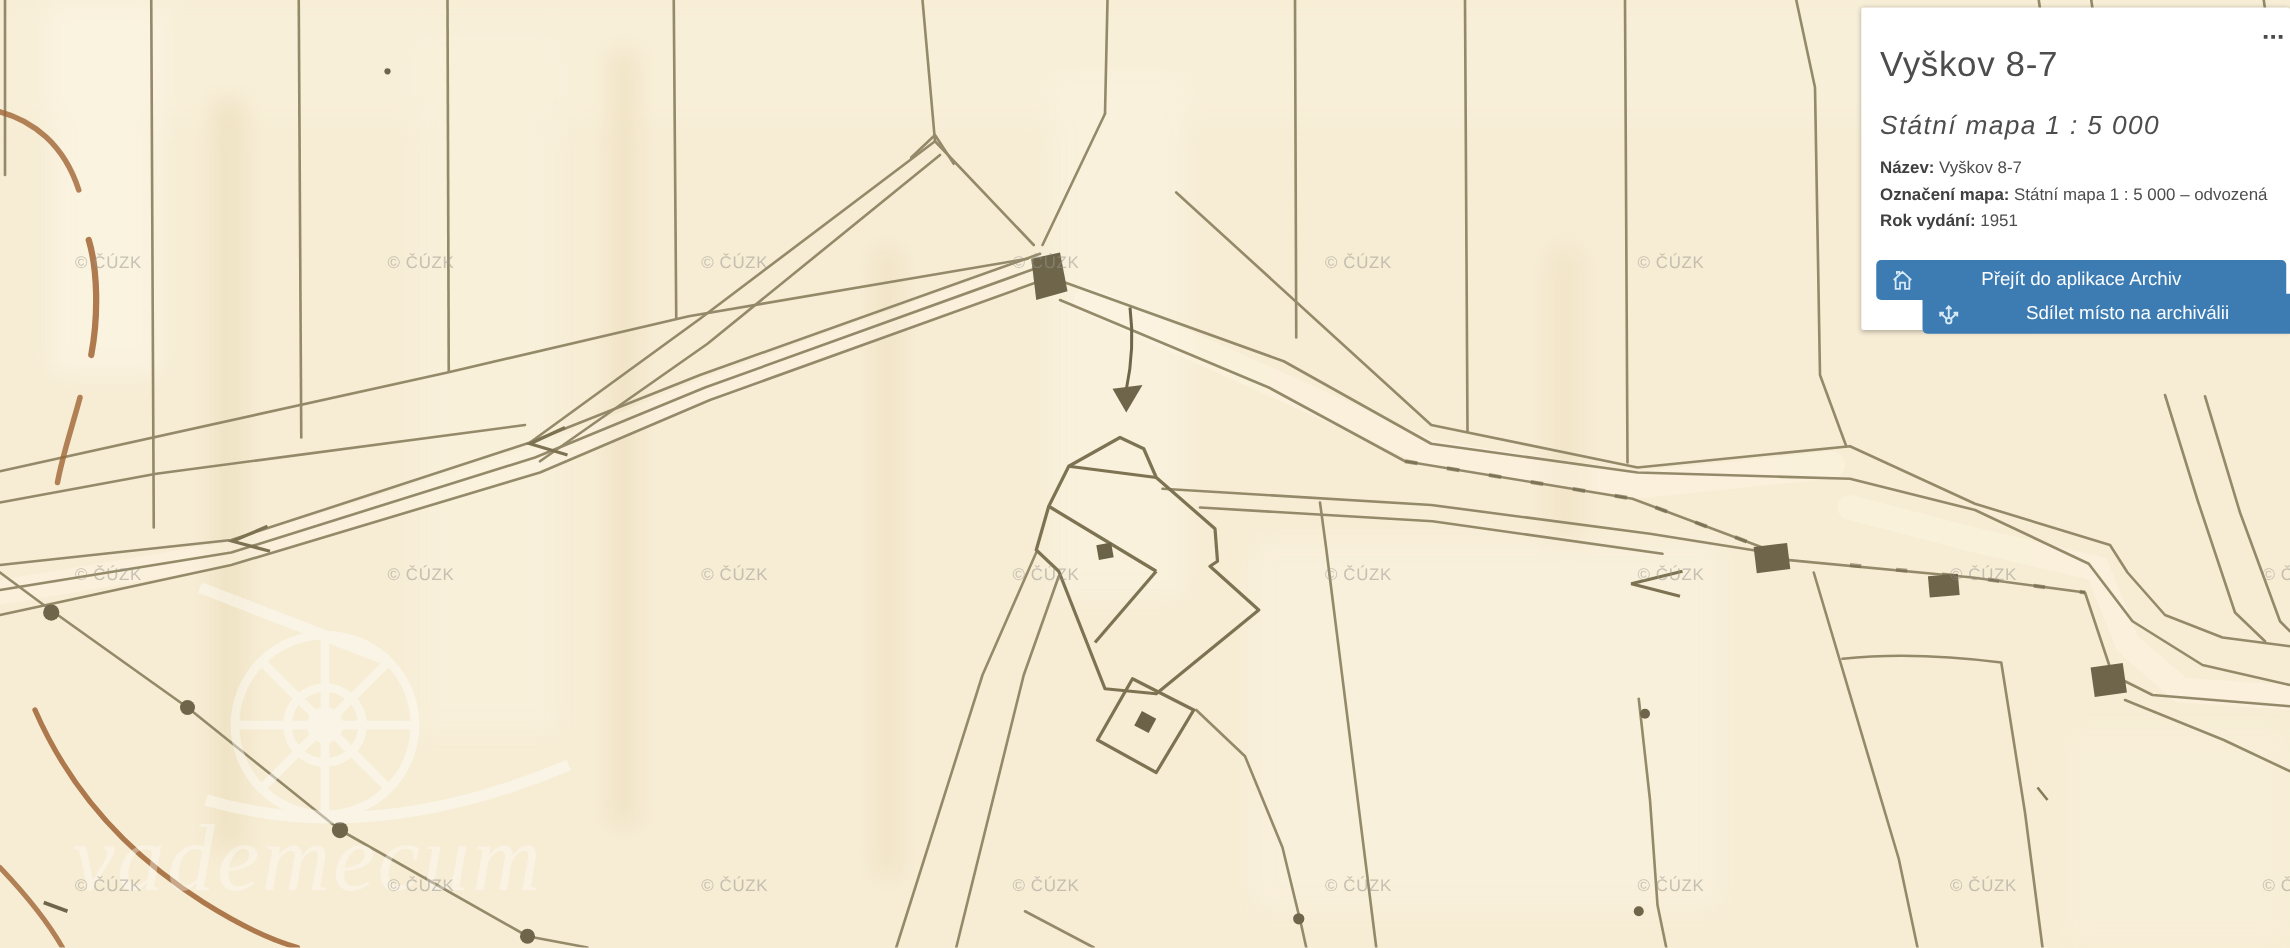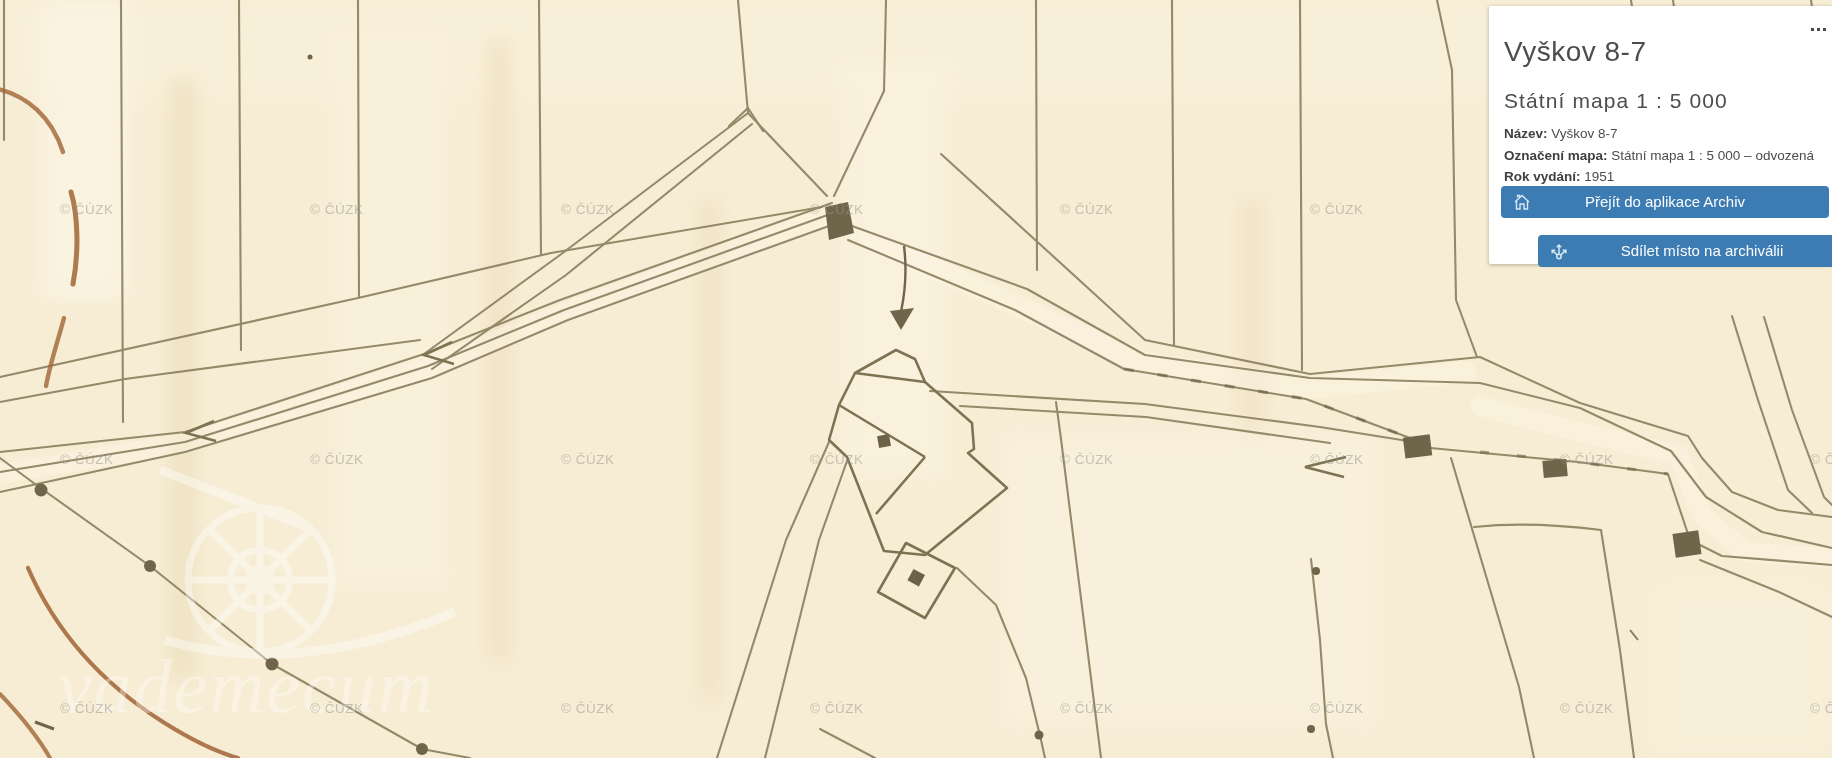--- a/index.html
+++ b/index.html
@@ -2,21 +2,21 @@
 <html><head>
 <meta charset="utf-8">
 <style>
   html,body{margin:0;padding:0;}
   body{width:1832px;height:758px;overflow:hidden;position:relative;
        font-family:"Liberation Sans",sans-serif;background:#f7edd5;}
   #map{position:absolute;left:0;top:0;}
   #panel{position:absolute;left:1489px;top:6px;width:343px;height:258px;
          background:#ffffff;border-radius:2px;box-shadow:0 1px 4px rgba(0,0,0,.28);}
   .ptitle{position:absolute;left:15px;top:32px;font-size:28px;color:#4d4d4d;line-height:1;letter-spacing:0.5px;}
-  .psub{position:absolute;left:15px;top:84px;font-size:21px;color:#4d4d4d;line-height:1;letter-spacing:1.1px;}
+  .psub{position:absolute;left:15px;top:84px;font-size:21px;color:#4d4d4d;line-height:1;letter-spacing:1.1px;font-style:italic;}
   .pinfo{position:absolute;left:15px;top:117px;font-size:13.5px;color:#4d4d4d;line-height:21.5px;}
   .pinfo b{color:#404040;}
   .btn{position:absolute;left:12px;width:328px;height:32px;background:#3d7cb2;
        border-radius:4px;color:#fbfdff;font-size:15px;text-align:center;line-height:32px;}
   .dots{position:absolute;left:319px;top:22px;}
   .dots span{display:inline-block;width:3px;height:3px;background:#4a4a4a;margin-left:3px;vertical-align:top;}
 </style>
 </head>
 <body>
 
@@ -245,21 +245,21 @@
 <div id="panel">
 
   <div class="dots"><span></span><span></span><span></span></div>
 
   <div class="ptitle">Vyškov 8-7</div>
 
   <div class="psub">Státní mapa 1 : 5 000</div>
 
   <div class="pinfo"><b>Název:</b> Vyškov 8-7<br><b>Označení mapa:</b> Státní mapa 1 : 5 000 – odvozená<br><b>Rok vydání:</b> 1951</div>
 
-  <div class="btn" style="top:180px;">Přejít do aplikace Archiv
+  <div class="btn" style="top:202px;">Přejít do aplikace Archiv
     
     <svg width="18" height="18" viewBox="0 0 18 18" style="position:absolute;left:12px;top:7px;" fill="none" stroke="#d8e9f6" stroke-width="1.4">
       <path d="M2,9 L9,2.5 L16,9 M3.5,8 L3.5,16 L7,16 L7,11 L11,11 L11,16 L14.5,16 L14.5,8 M4.5,4.5 L4.5,2.5 L6.5,2.5 L6.5,4.7"></path>
     </svg>
   </div>
 
   <div class="btn" style="top:228.5px;margin-left:37px;">Sdílet místo na archiválii
     
     <svg width="20" height="20" viewBox="0 0 20 20" style="position:absolute;left:11px;top:6px;" fill="none" stroke="#d8e9f6" stroke-width="1.5">
       <circle cx="10" cy="15.5" r="2.2"></circle>

